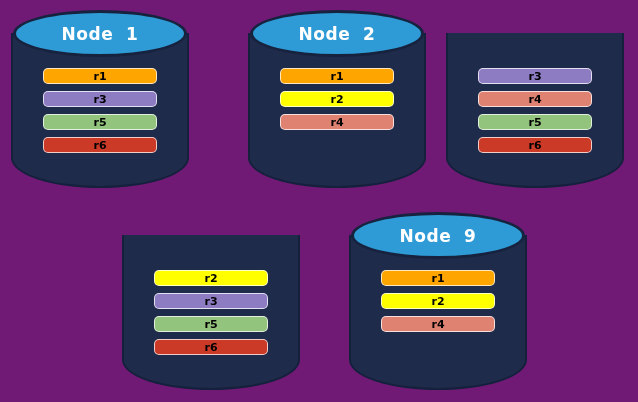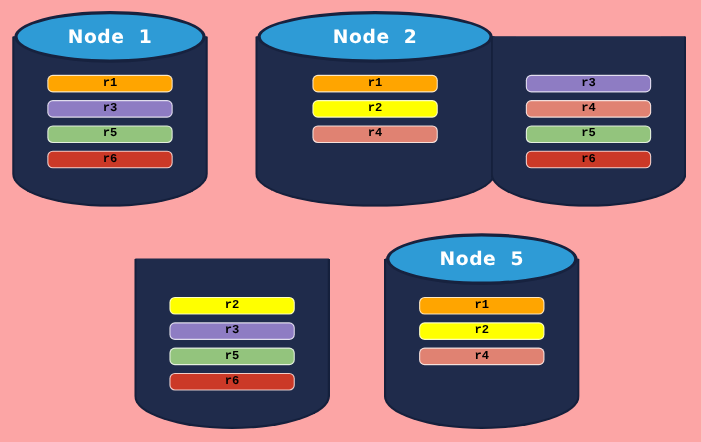--- a/index.html
+++ b/index.html
@@ -5,21 +5,21 @@
   html, body {
     margin: 0;
     padding: 0;
     background: #ffffff;
     font-family: "DejaVu Sans", "Liberation Sans", sans-serif;
   }
   .canvas {
     position: relative;
     width: 638px;
     height: 402px;
-    background: #fca5a5;
+    background: #701a75;
     overflow: hidden;
   }
   .node {
     position: absolute;
     width: 178px;
     height: 178px;
   }
   .cyl-body {
     position: absolute;
     left: 0;
@@ -66,21 +66,20 @@
     z-index: 3;
   }
   .bar {
     height: 16px;
     box-sizing: border-box;
     border: 1px solid rgba(255,255,255,0.75);
     border-radius: 5px;
     display: flex;
     align-items: center;
     justify-content: center;
-    font-family: Liberation Mono, monospace;
   }
   .bar span {
     color: var(--bar-text, #000000);
     font-size: 11px;
     font-weight: bold;
     line-height: 1;
   }
 </style>
 </head>
 <body>
@@ -100,21 +99,21 @@
         </div>
         <div class="bar" style="background: rgb(147, 196, 125);">
           <span>r5</span>
         </div>
         <div class="bar" style="background: rgb(203, 57, 39);">
           <span>r6</span>
         </div>
       </div>
   </div>
 
-  <div class="node" style="left: 232px; top: 10px; padding-left: 40px;">
+  <div class="node" style="left: 248px; top: 10px;">
     <div class="cyl-top">
       <span>Node  2</span>
     </div>
     <div class="cyl-body"></div>
     <div class="bars">
         <div class="bar" style="background: rgb(255, 165, 0);">
           <span>r1</span>
         </div>
         <div class="bar" style="background: rgb(255, 255, 0);">
           <span>r2</span>
@@ -156,21 +155,21 @@
           <span>r5</span>
         </div>
         <div class="bar" style="background: rgb(203, 57, 39);">
           <span>r6</span>
         </div>
       </div>
   </div>
 
   <div class="node" style="left: 349px; top: 212px;">
     <div class="cyl-top">
-      <span>Node  5</span>
+      <span>Node  9</span>
     </div>
     <div class="cyl-body"></div>
     <div class="bars">
         <div class="bar" style="background: rgb(255, 165, 0);">
           <span>r1</span>
         </div>
         <div class="bar" style="background: rgb(255, 255, 0);">
           <span>r2</span>
         </div>
         <div class="bar" style="background: rgb(224, 130, 114);">

